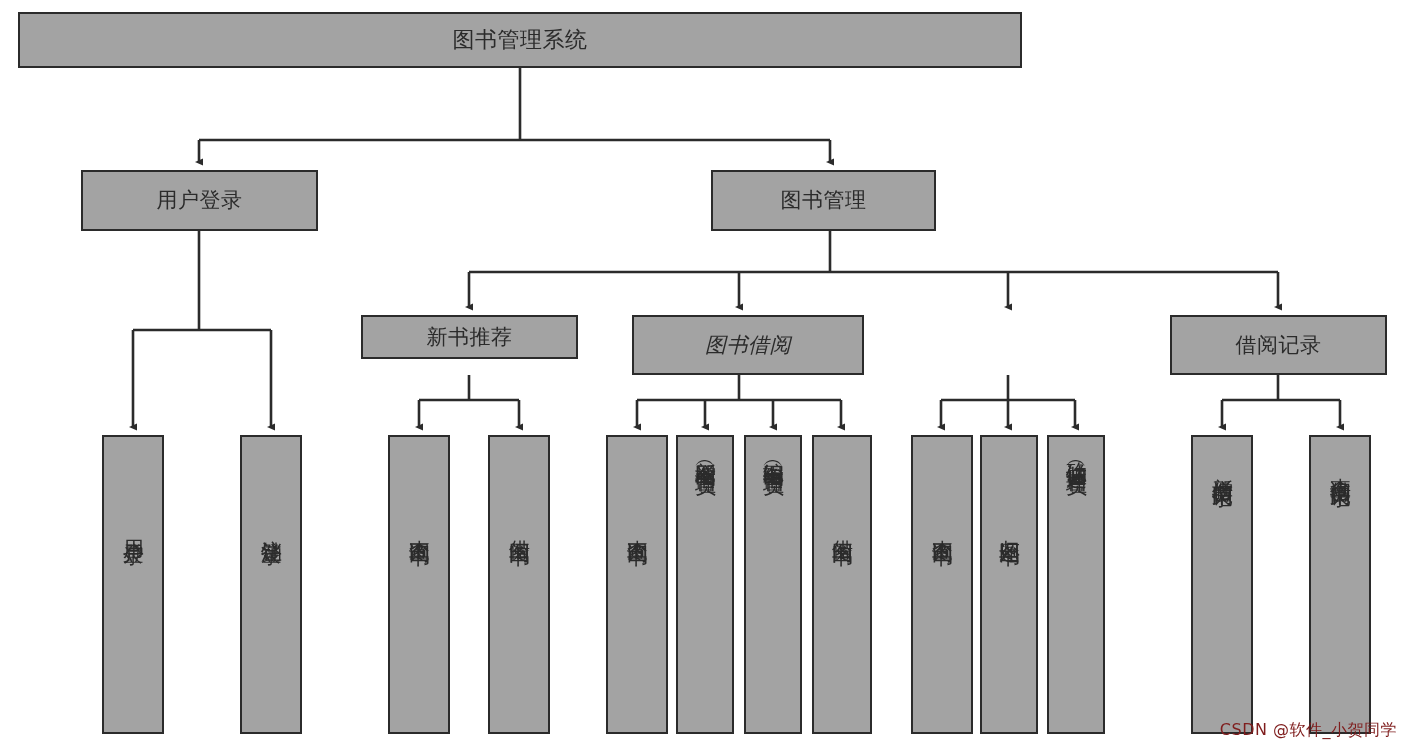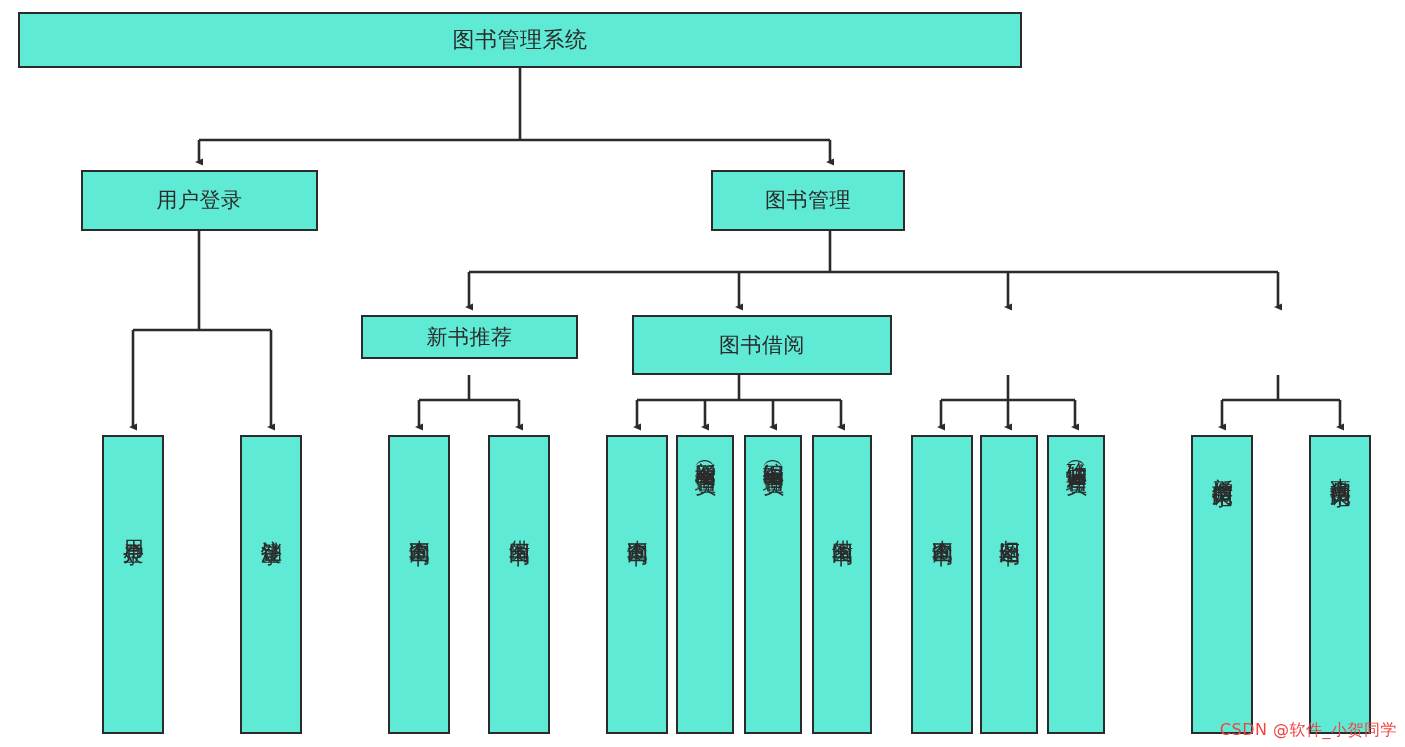--- a/index.html
+++ b/index.html
@@ -23,21 +23,21 @@
     left: 0;
     top: 0;
     width: 1405px;
     height: 747px;
     pointer-events: none;
   }
   .node {
     position: absolute;
     box-sizing: border-box;
     border: 2px solid #2b2b2b;
-    background: #5eead4;
+    background: #a3a3a3;
     display: flex;
     align-items: center;
     justify-content: center;
     color: #2b2b2b;
   }
   .node .label {
     color: #2b2b2b;
     line-height: 1.18;
     text-align: center;
     white-space: pre;
@@ -65,21 +65,21 @@
   }
   .node.v.mid .label { margin-top: 86px; }
   .node.v.top .label { margin-top: 8px; }
   .node.v.topmid .label { margin-top: 24px; }
 
   #watermark {
     position: absolute;
     right: 8px;
     bottom: 6px;
     font-size: 16px;
-    color: #ef4444;
+    color: #7f1d1d;
     letter-spacing: 0.5px;
     white-space: nowrap;
     user-select: none;
   }
 </style>
 </head>
 <body>
 
 <div id="diagram-root">
 
@@ -133,29 +133,32 @@
     </g>
   </svg>
 
   <div class="node h root" style="left:18px; top:12px; width:1004px; height:56px;">
     <span class="label">图书管理系统</span>
   </div>
 
   <div class="node h" style="left:81px; top:170px; width:237px; height:61px;">
     <span class="label">用户登录</span>
   </div>
-  <div class="node h" style="left:711px; top:170px; width:194px; height:61px;">
+  <div class="node h" style="left:711px; top:170px; width:225px; height:61px;">
     <span class="label">图书管理</span>
   </div>
 
   <div class="node h" style="left:361px; top:315px; width:217px; height:44px;">
     <span class="label">新书推荐</span>
   </div>
-  <div class="node h" style="left:632px; top:315px; width:260px; height:60px;">
+  <div class="node h" style="left:632px; top:315px; width:232px; height:60px;font-style:italic;">
     <span class="label">图书借阅</span>
+  </div>
+  <div class="node h" style="left:1170px; top:315px; width:217px; height:60px;">
+    <span class="label">借阅记录</span>
   </div>
 
   <div class="node v mid" style="left:102px; top:435px; width:62px; height:299px;">
     <span class="label">用户登录</span>
   </div>
   <div class="node v mid" style="left:240px; top:435px; width:62px; height:299px;">
     <span class="label">注销登录</span>
   </div>
 
   <div class="node v mid" style="left:388px; top:435px; width:62px; height:299px;">

